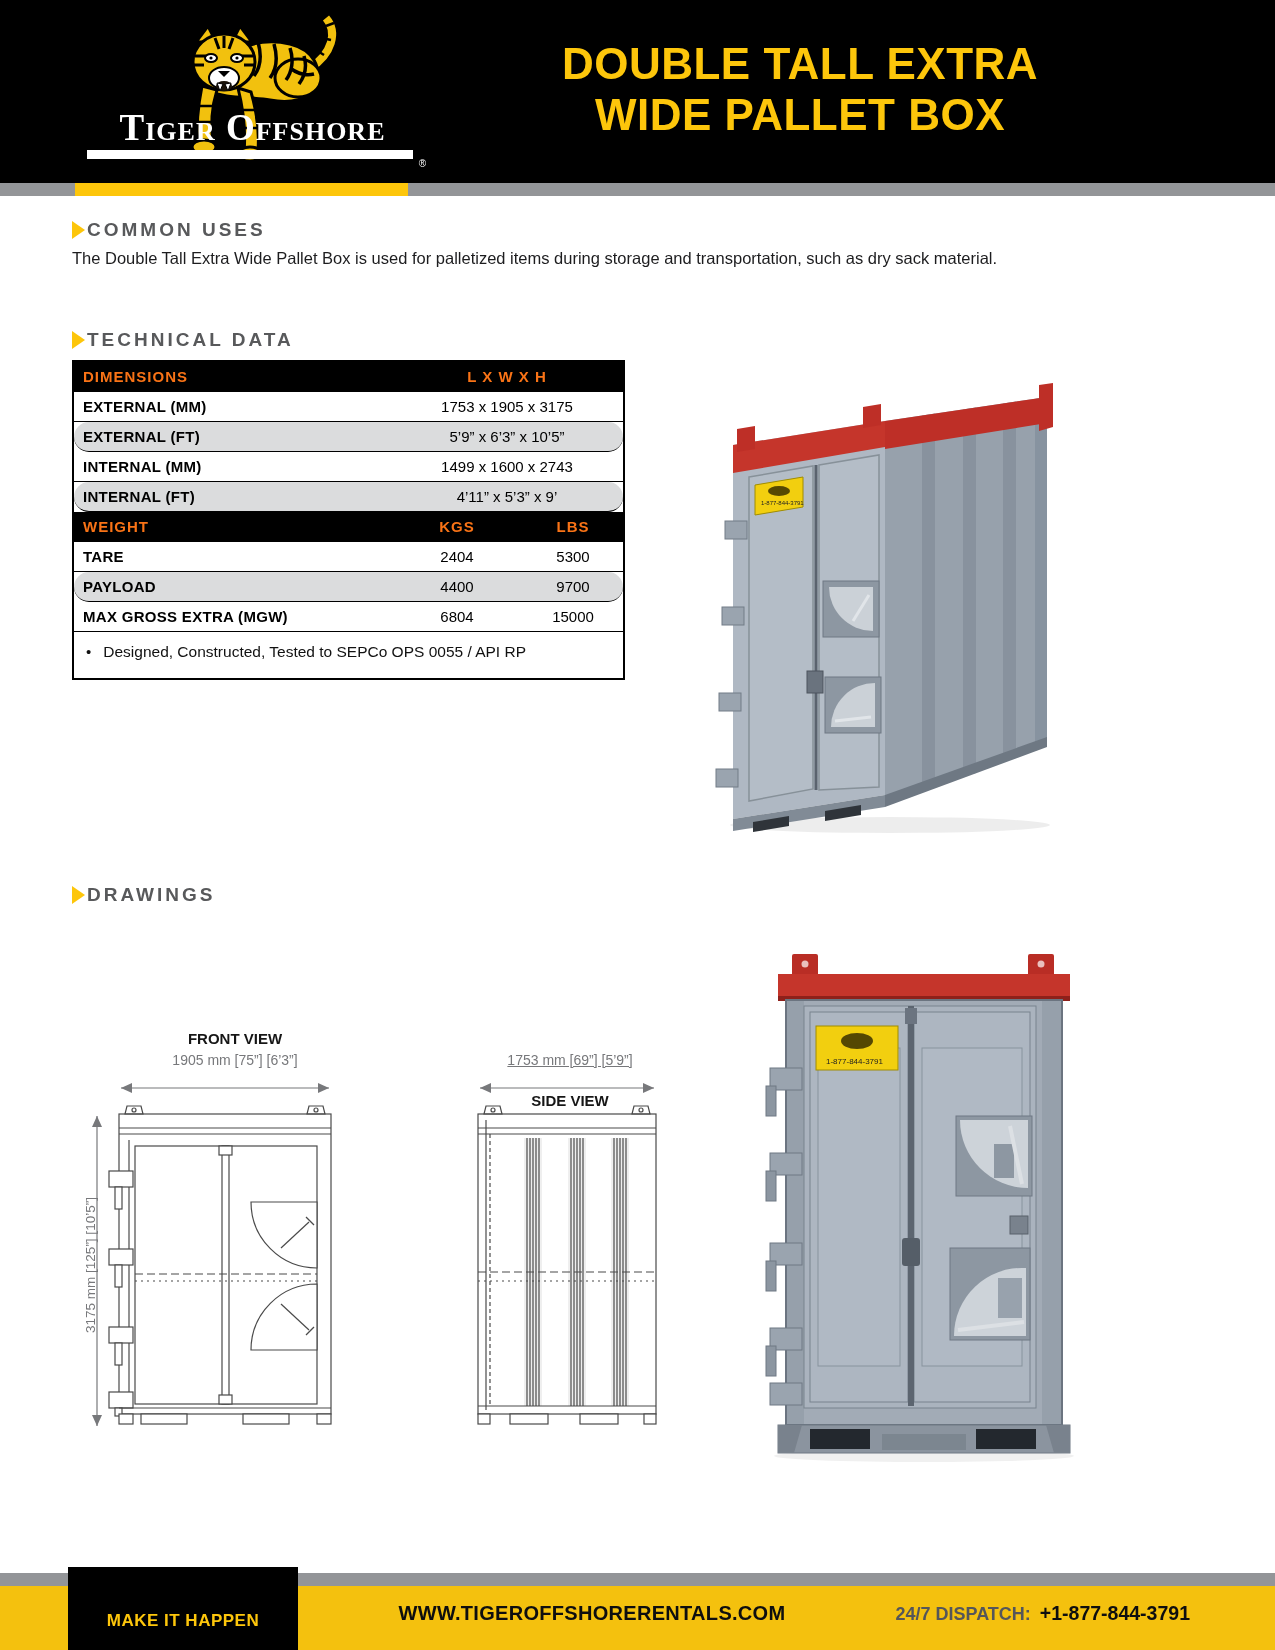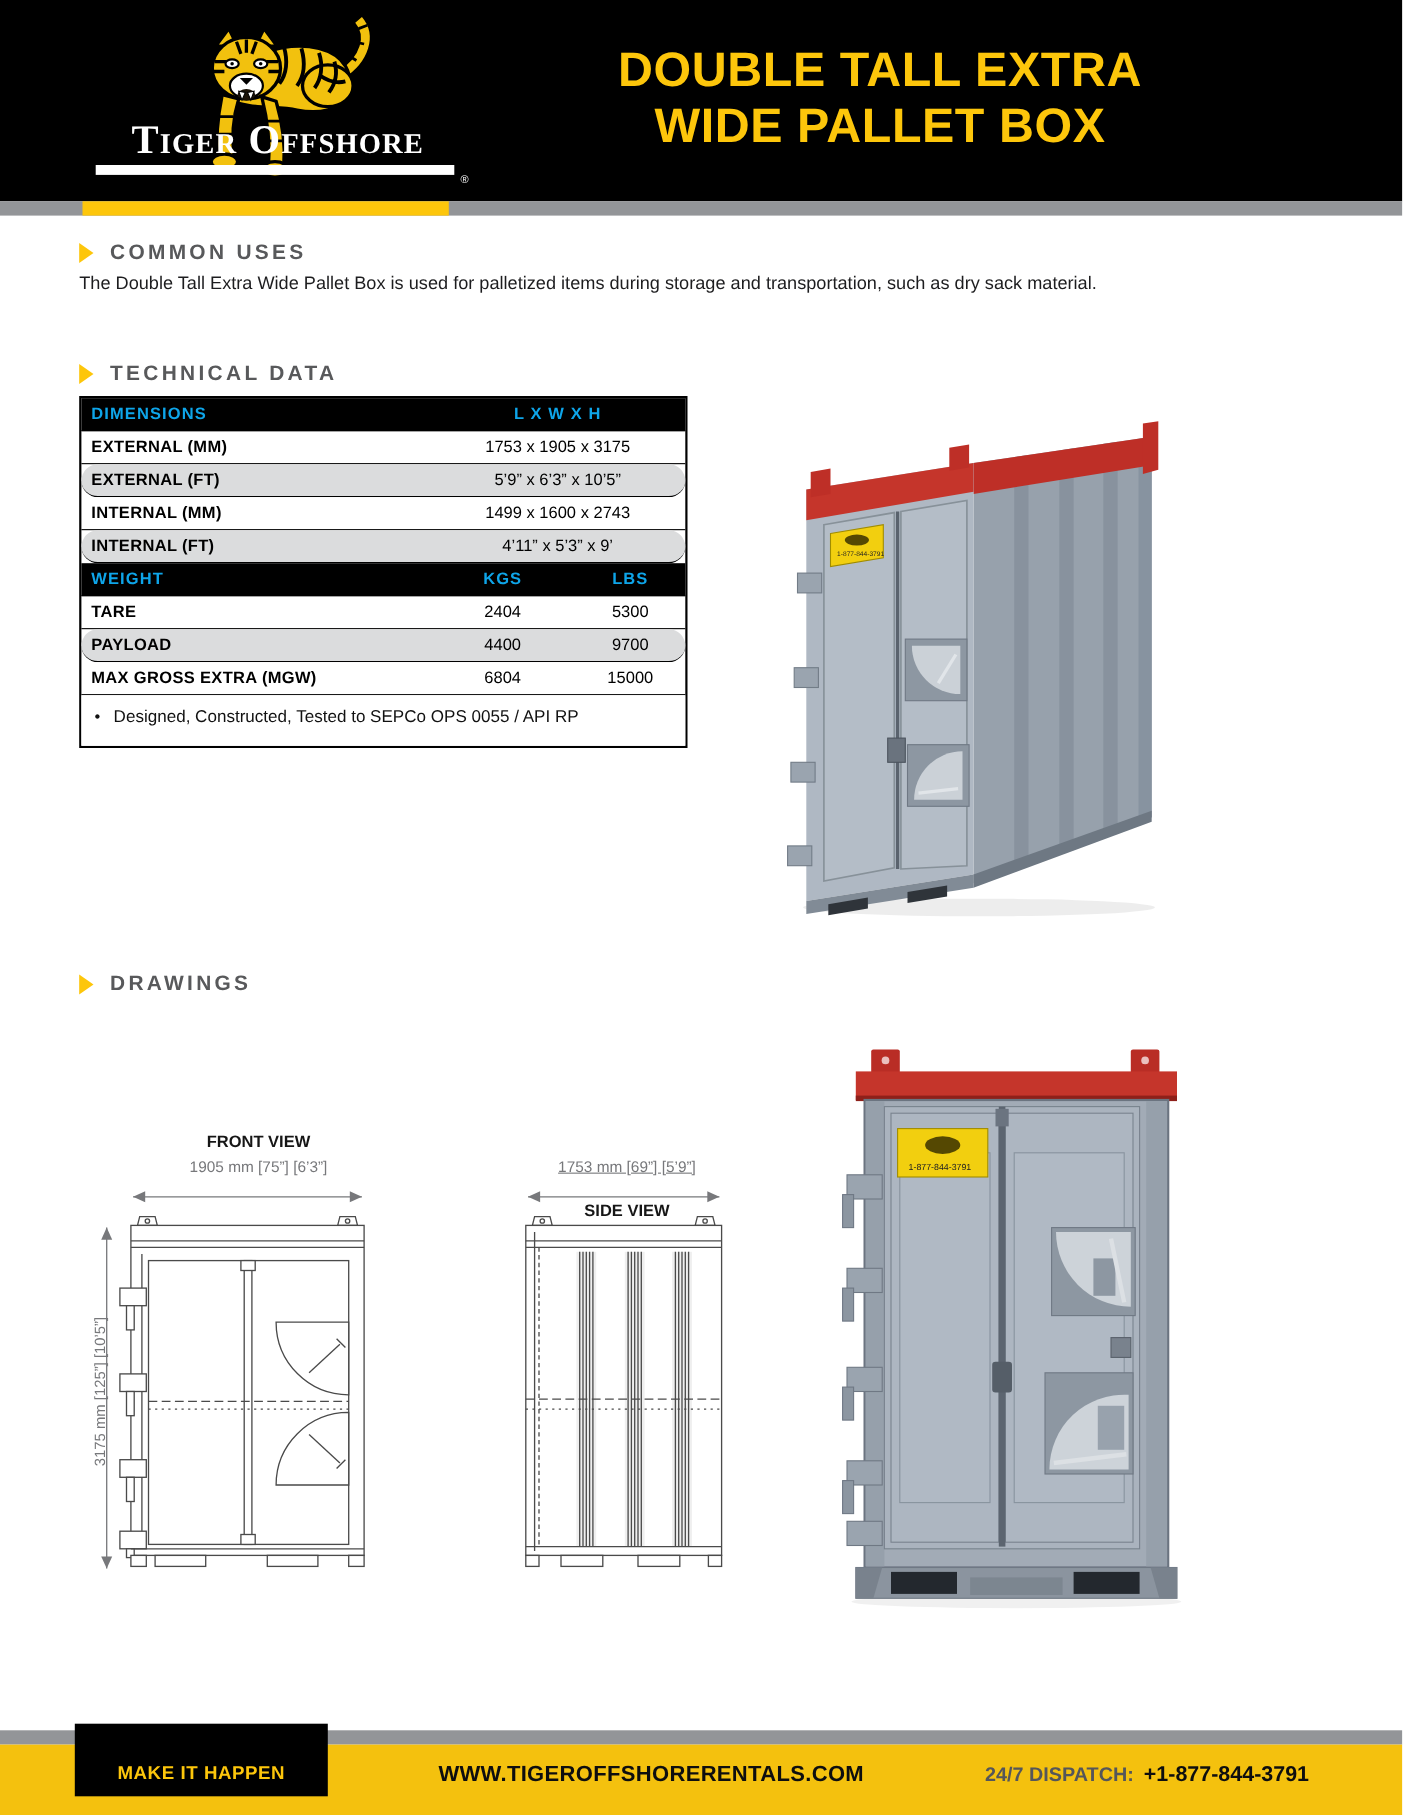--- a/index.html
+++ b/index.html
@@ -22,31 +22,31 @@
     font-family:"Liberation Serif",serif;font-variant:small-caps;font-weight:bold;
     color:#fff;font-size:37px;letter-spacing:1px;line-height:1;}
   .logo-underline{position:absolute;left:2px;bottom:13px;width:326px;height:9px;background:#fff;z-index:2;}
   .registered{position:absolute;right:-1px;bottom:3px;color:#fff;font-size:10px;z-index:2;}
   .page-title{position:absolute;left:540px;top:38px;width:520px;text-align:center;z-index:1;
     color:var(--title-yellow);font-weight:bold;font-size:44px;line-height:1.16;letter-spacing:0.5px;}
   .header-bar{position:absolute;left:0;top:183px;width:1275px;height:13px;background:var(--bar-gray);}
   .header-bar-yellow{position:absolute;left:75px;top:0;width:333px;height:13px;background:var(--title-yellow);}
 
   
-  .section-head{position:absolute;display:flex;align-items:center;gap:15px;}
+  .section-head{position:absolute;display:flex;align-items:center;gap:2px;}
   .chev{width:0;height:0;border-left:13px solid var(--title-yellow);
     border-top:9px solid transparent;border-bottom:9px solid transparent;}
   .section-head .txt{font-size:19px;font-weight:bold;letter-spacing:3px;color:var(--heading-gray);}
   .body-text{position:absolute;left:72px;top:249px;width:1070px;font-size:16.5px;color:#1d1d1f;}
 
   
   .spec-table{position:absolute;left:72px;top:360px;width:553px;border:2px solid #000;background:#fff;}
   .trow{display:grid;grid-template-columns:317px 132px 100px;height:30px;align-items:center;border-bottom:1px solid #000;}
   .trow:last-child{border-bottom:none;}
-  .trow.black{background:#000;color:#0ea5e9;}
+  .trow.black{background:#000;color:#f97316;}
   .trow.alt{background:var(--table-alt);border-radius:15px;}
   .cell-label{padding-left:9px;font-weight:bold;font-size:15px;letter-spacing:0.3px;}
   .trow.black .cell-label{letter-spacing:1px;}
   .cell-val{text-align:center;font-size:15px;}
   .trow.black .cell-val{font-weight:bold;letter-spacing:1px;}
   .span2{grid-column:2/4;}
   .features-row{display:flex;gap:12px;align-items:flex-start;padding:11px 10px 13px 12px;background:#fff;min-height:46px;}
   .features-row .b{font-size:15px;color:#111;}
   .features-row .t{font-size:15.5px;color:#111;}
 
@@ -56,21 +56,21 @@
   .dim-vertical{position:absolute;left:-18px;top:1256px;width:220px;height:18px;transform:rotate(-90deg);
     text-align:center;color:#77787B;font-size:13.5px;}
   svg .ln{stroke:#4a4a4a;stroke-width:1.2;fill:none;}
   svg .lnf{stroke:#4a4a4a;stroke-width:1.2;fill:#fff;}
   svg .arrow{stroke:#77787B;stroke-width:1.2;}
   svg .ah{fill:#77787B;stroke:none;}
 
   
   .footer-gray{position:absolute;left:0;top:1573px;width:1275px;height:13px;background:var(--bar-gray);}
   .footer-yellow{position:absolute;left:0;top:1586px;width:1275px;height:64px;background:var(--brand-yellow);}
-  .tagline-box{position:absolute;left:68px;top:1567px;width:230px;height:66px;background:#000;z-index:3;
+  .tagline-box{position:absolute;left:68px;top:1567px;width:230px;height:84px;background:#000;z-index:3;
     display:flex;align-items:center;justify-content:center;padding-top:24px;}
   .tagline-box span{color:var(--title-yellow);font-weight:bold;font-size:17px;letter-spacing:0.5px;}
   .website{position:absolute;left:342px;top:1602px;width:500px;text-align:center;z-index:3;
     font-size:20px;font-weight:bold;letter-spacing:0.3px;color:#0e0e0f;}
   .dispatch{position:absolute;right:85px;top:1602px;z-index:3;display:flex;gap:9px;align-items:baseline;}
   .dispatch .lbl{color:#55565A;font-weight:bold;font-size:18px;margin-left:18px;}
   .dispatch .ph{color:#0e0e0f;font-weight:bold;font-size:19.5px;}
 </style>
 </head>
 <body>

